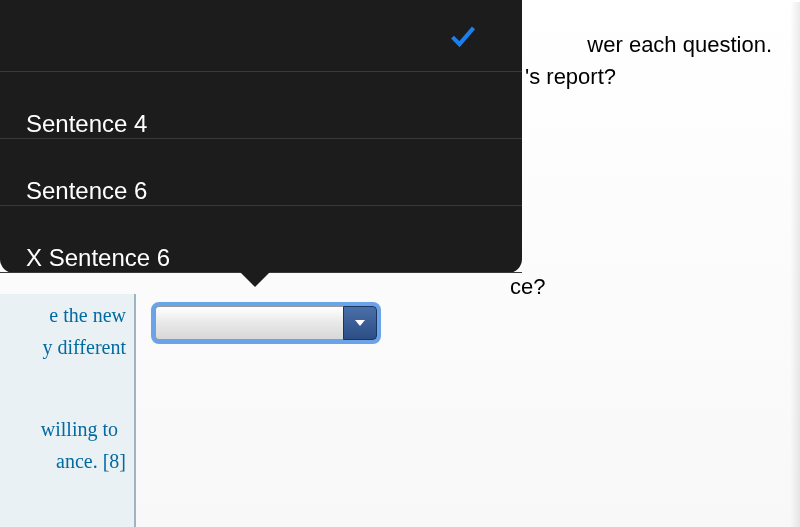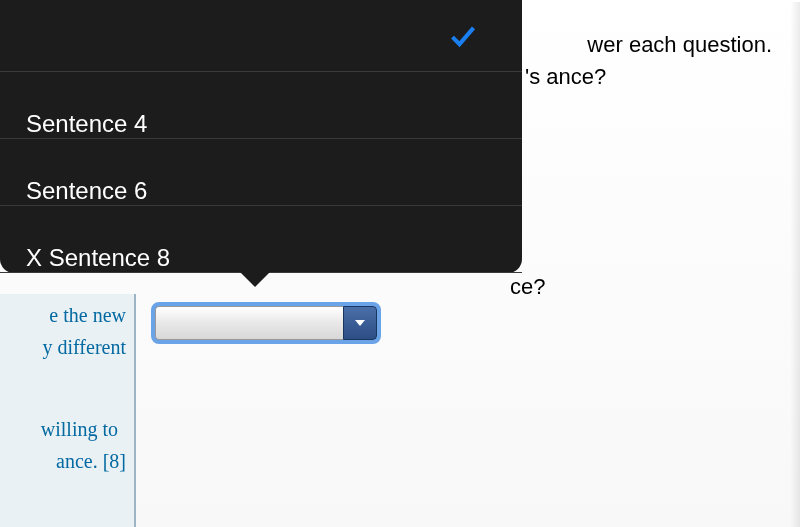--- a/index.html
+++ b/index.html
@@ -210,21 +210,21 @@
       height: 100%;
       background: linear-gradient(270deg, rgba(0,0,0,0.08), transparent);
     }
   </style>
 </head>
 <body>
 
 <div class="background-content">
 
   <div class="top-text">wer each question.</div>
-  <div class="top-text-line2">'s ance?</div>
+  <div class="top-text-line2">'s report?</div>
 
   <div class="question-text">ce?</div>
 
   <div class="left-panel">
     <div class="left-text-1">e the new</div>
     <div class="left-text-2">y different</div>
     <div class="left-text-4">willing to</div>
     <div class="left-text-5">ance. [8]</div>
   </div>
 
@@ -250,16 +250,16 @@
       </svg>
     </span>
   </div>
   <div class="dropdown-item">
     <span>Sentence 4</span>
   </div>
   <div class="dropdown-item">
     <span>Sentence 6</span>
   </div>
   <div class="dropdown-item">
-    <span>X Sentence 8</span>
+    <span>X Sentence 6</span>
   </div>
   <div class="dropdown-tail"></div>
 </div>
 
 </body></html>

